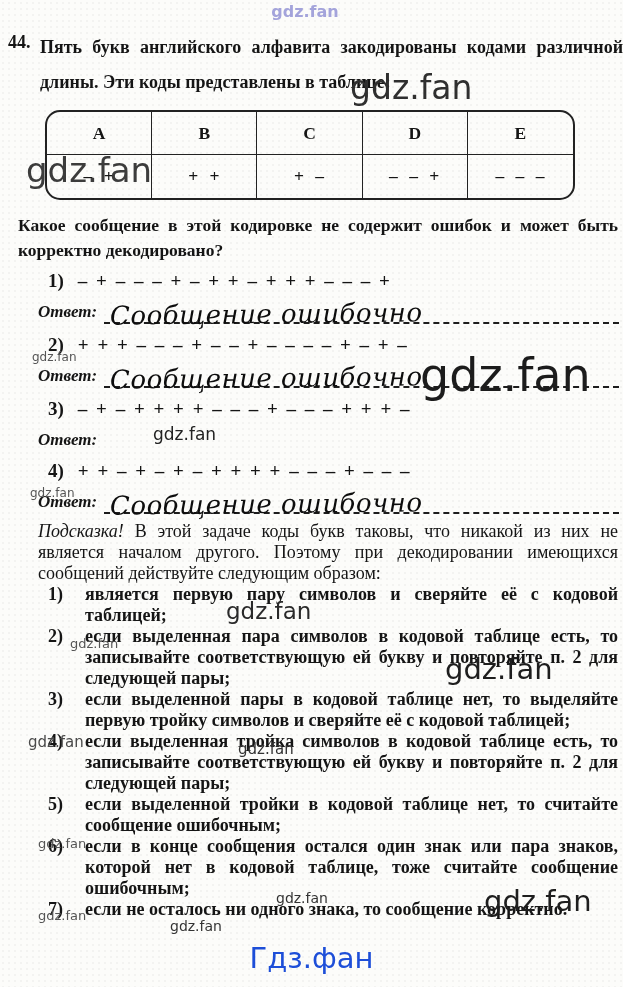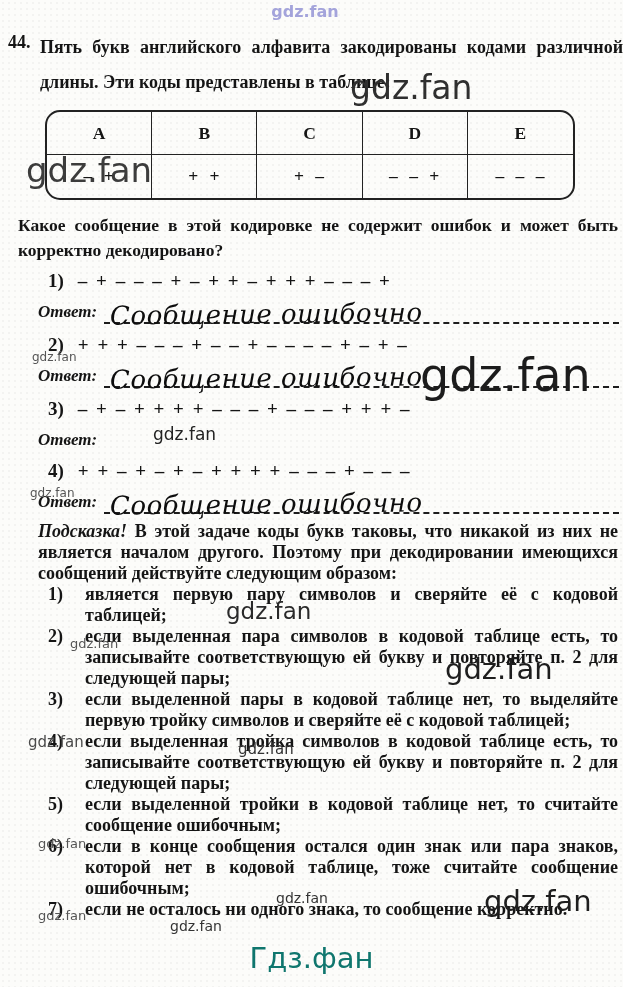--- a/index.html
+++ b/index.html
@@ -60,30 +60,30 @@
   .answer-row { margin:0 4px 0 38px; height:31px; display:flex; align-items:flex-end; }
   .ans-label { font-weight:700; font-style:italic; font-size:17px; flex:none; padding-bottom:2px; }
   .ans-line { position:relative; flex:1; border-bottom:2.5px dashed #1d1d1d; margin-left:7px; height:100%; }
   .hand {
     position:absolute; left:6px; bottom:-7px;
     font-family:"DejaVu Serif", serif; font-style:italic; font-weight:500;
     font-size:26px; white-space:nowrap; color:#0d0d0d; transform:rotate(-0.6deg);
     letter-spacing:.5px;
   }
 
-  .hint { margin:7px 5px 0 38px; font-size:18px; font-weight:700; line-height:21px; text-align:justify; }
+  .hint { margin:7px 5px 0 38px; font-size:18px; font-weight:400; line-height:21px; text-align:justify; }
   .hint-label { font-style:italic; }
 
   .steps { margin:0 5px 0 48px; }
   .step { display:flex; font-size:18px; font-weight:700; line-height:21px; }
   .step-num { flex:none; width:37px; }
   .step-text { flex:1; text-align:justify; }
 
   .footer { position:absolute; top:941px; left:0; width:100%; text-align:center;
-    font-family:"DejaVu Sans", sans-serif; font-size:29px; color:#0f766e; z-index:6; }
+    font-family:"DejaVu Sans", sans-serif; font-size:29px; color:#1d4ed8; z-index:6; }
 </style>
 </head>
 <body>
 
 <span class="wm wm-blue">gdz.fan</span>
 <span class="wm wm-tabletop">gdz.fan</span>
 <span class="wm wm-tableleft">gdz.fan</span>
 <span class="wm wm-s3">gdz.fan</span>
 <span class="wm wm-big3">gdz.fan</span>
 <span class="wm wm-seq4">gdz.fan</span>

